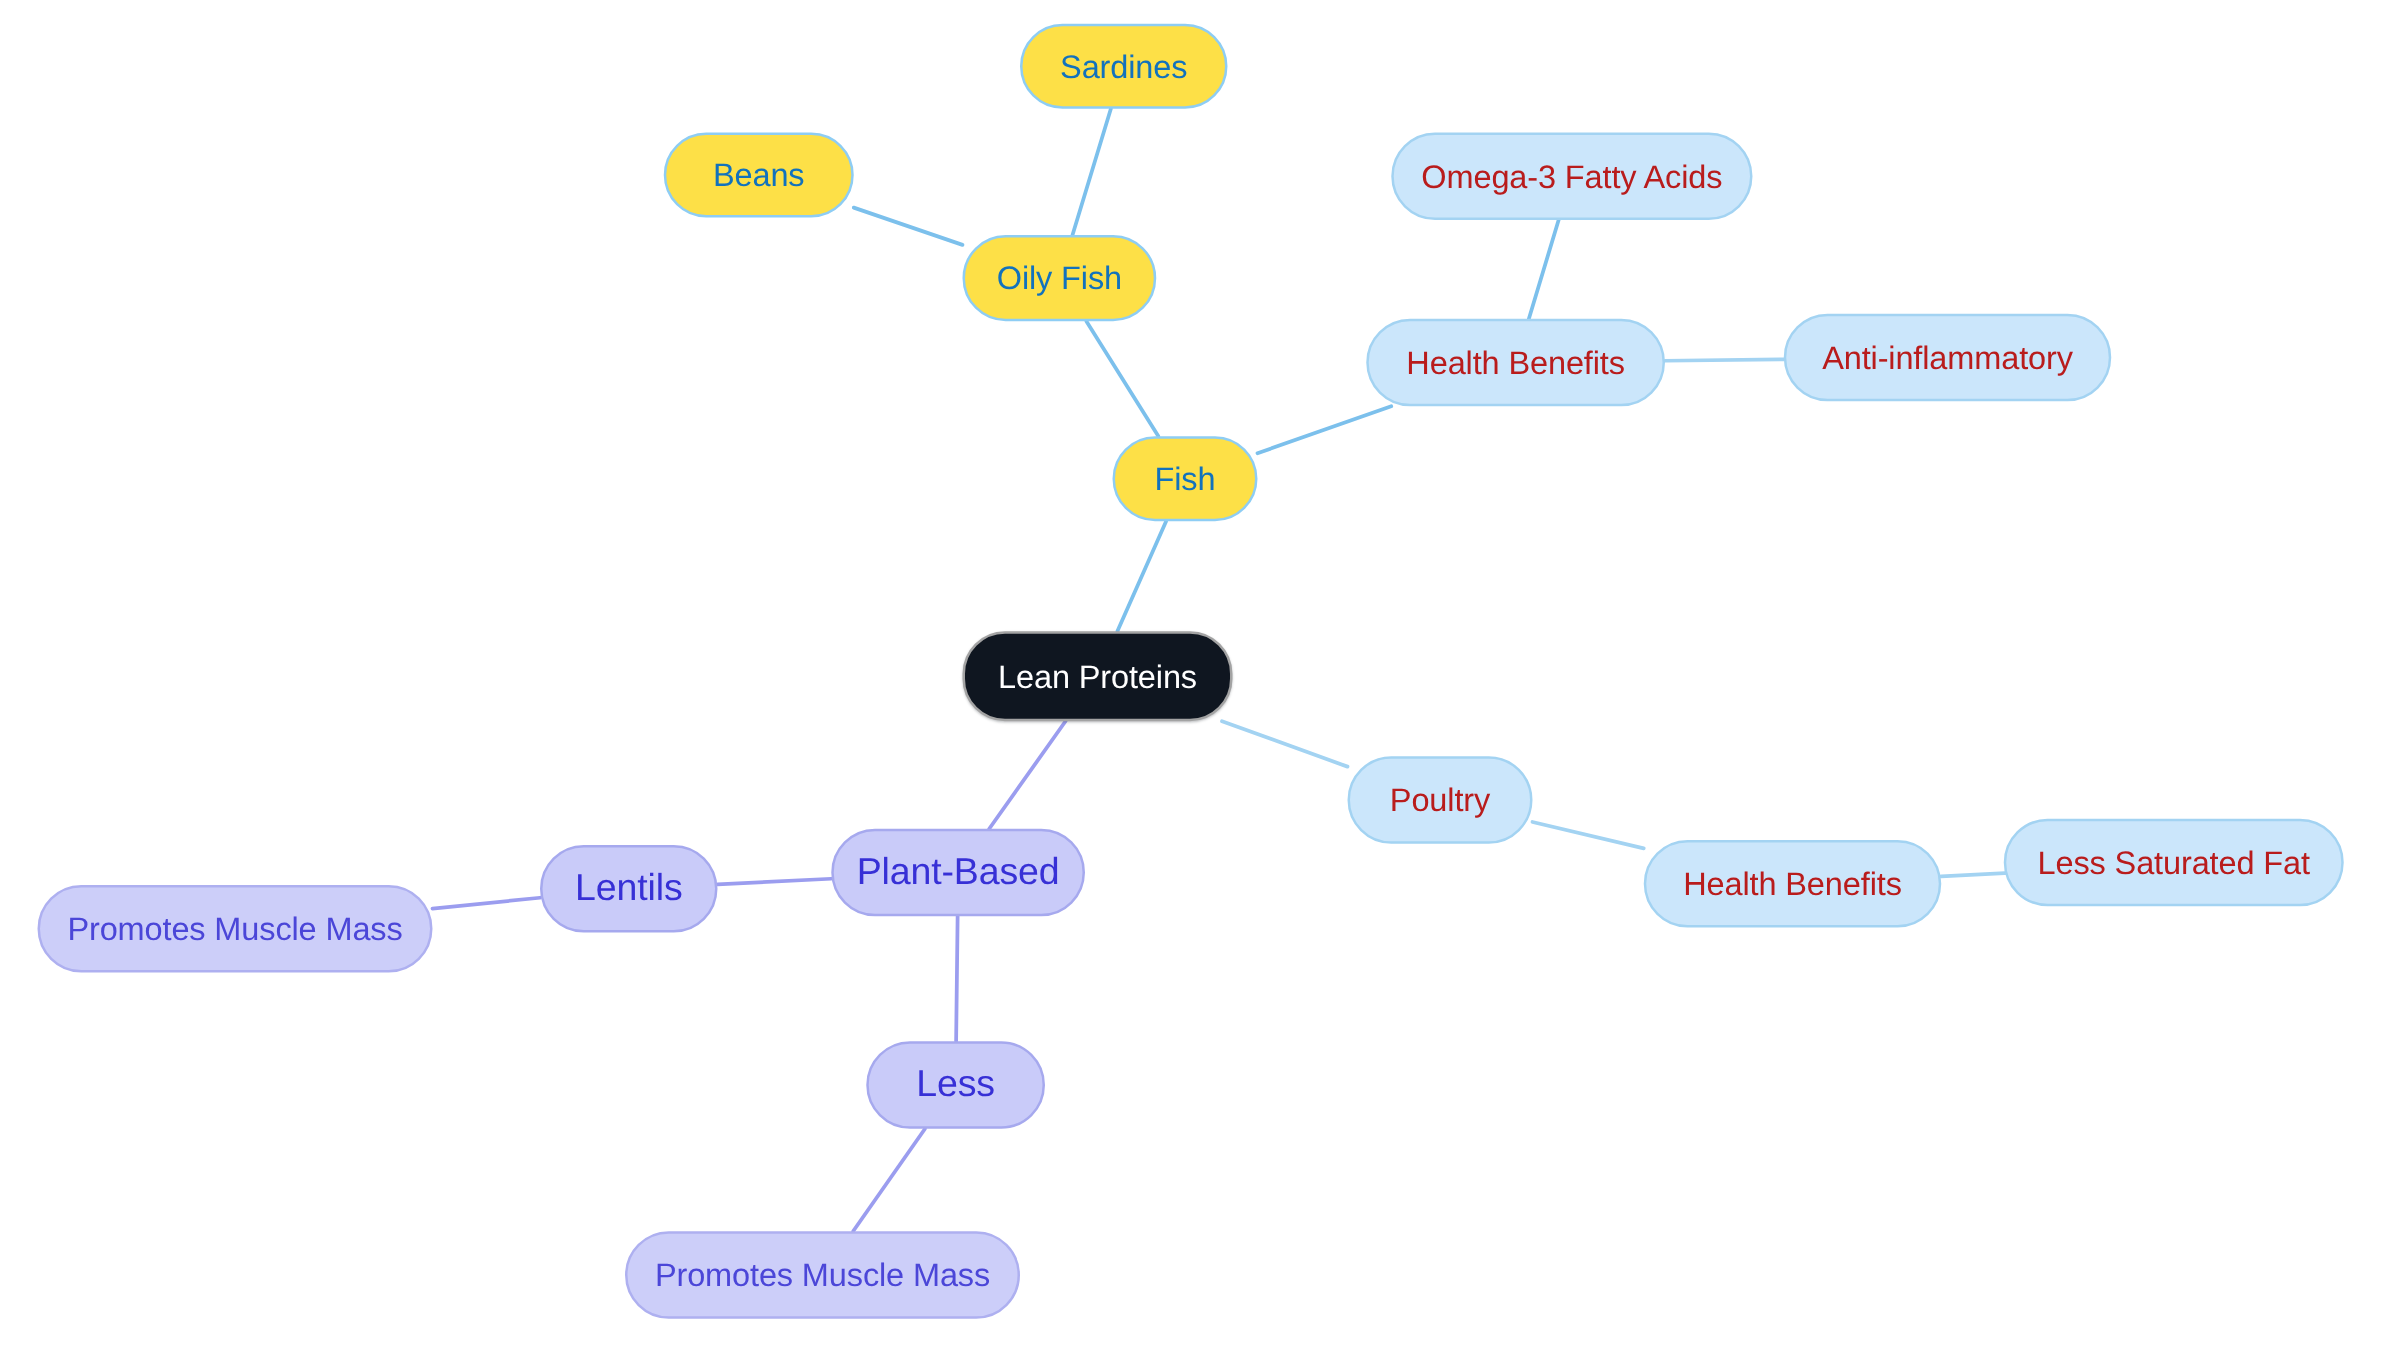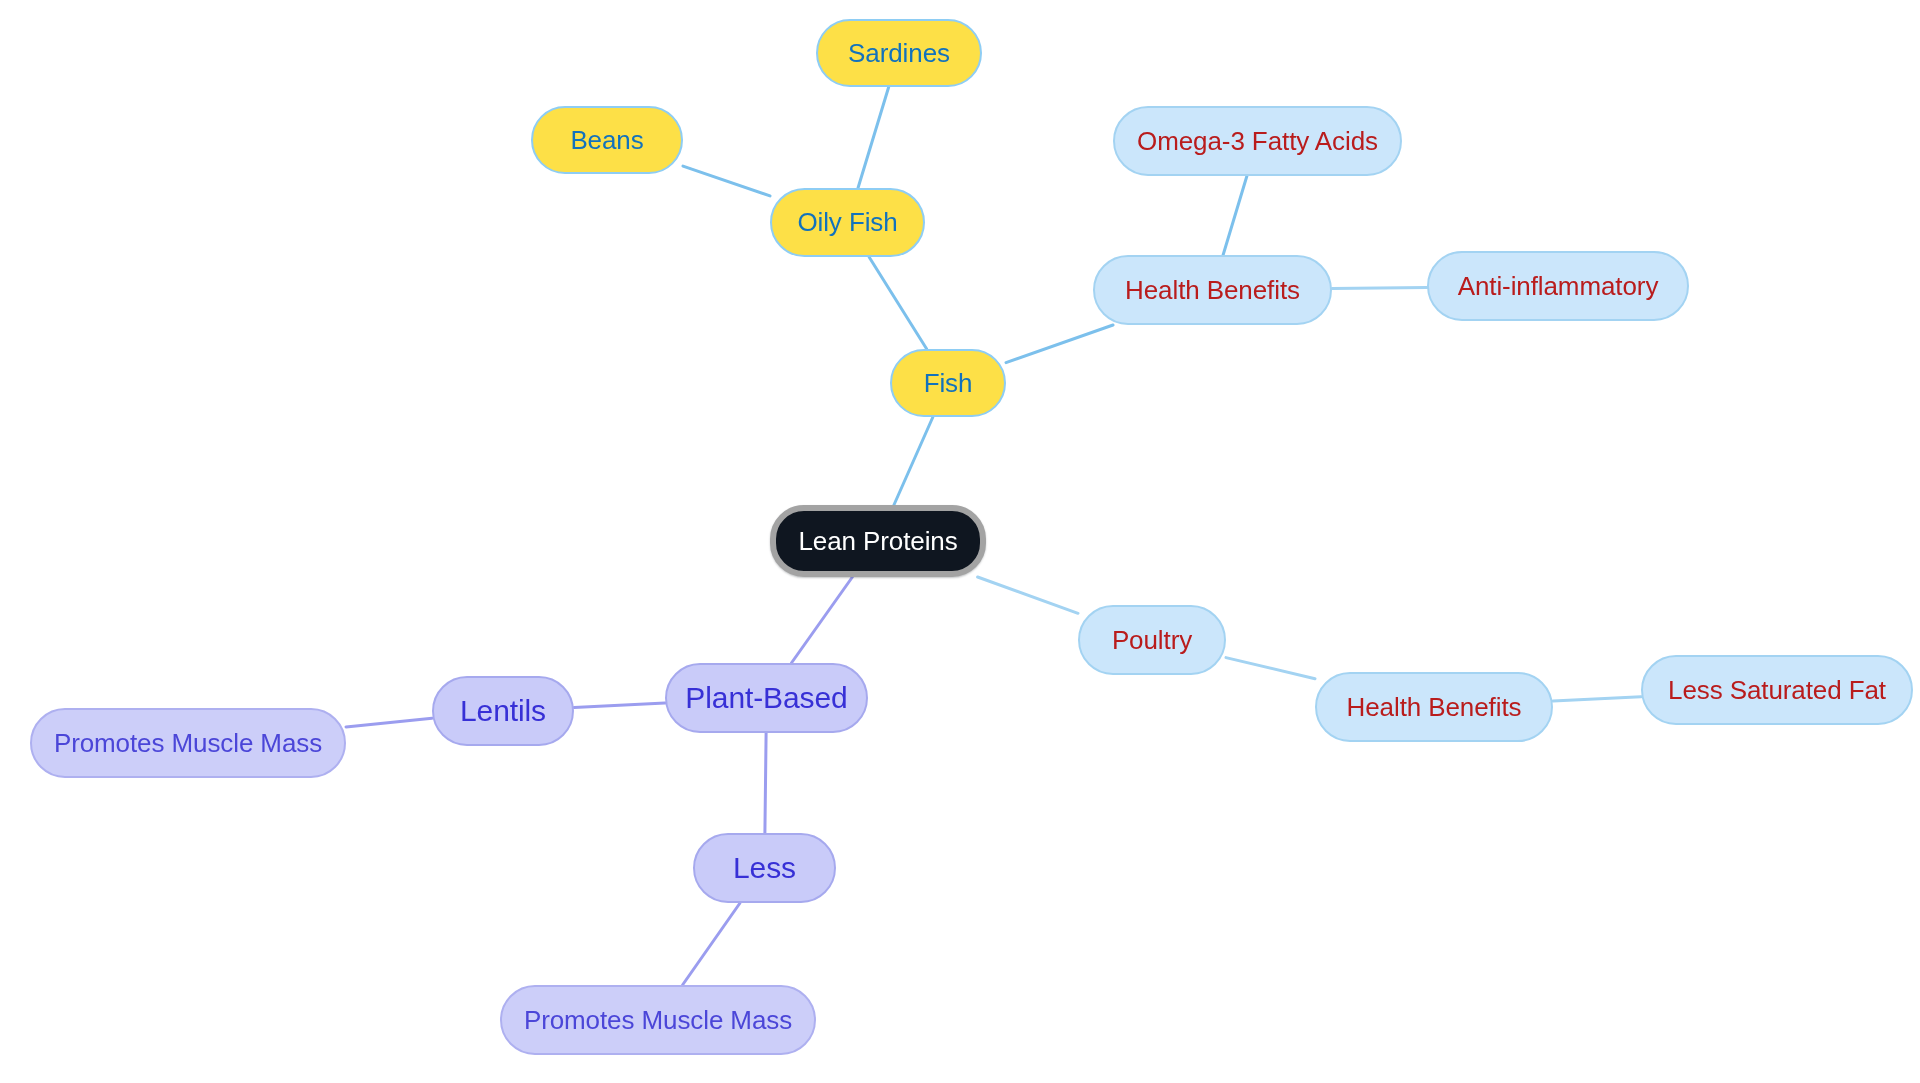--- a/index.html
+++ b/index.html
@@ -35,21 +35,21 @@
     justify-content: center;
     text-align: center;
     border-radius: 999px;
     white-space: nowrap;
     letter-spacing: -0.1px;
     user-select: none;
   }
   .node-root {
     background: #0f1620;
     color: #ffffff;
-    border: 6px solid #a3a3a3;
+    border: 2px solid #a3a3a3;
     font-size: 26px;
     border-radius: 34px;
     box-shadow: 0 1px 2px rgba(15,22,32,0.25);
   }
   .node-blue {
     background: #fde047;
     border: 2px solid #8ecdf4;
     color: #1272bd;
     font-size: 26px;
   }
@@ -117,21 +117,21 @@
       </div>
       <div class="node node-blue-soft" style="left: 1427px; top: 251px; width: 262px; height: 70px;">
         <span>Anti-inflammatory</span>
       </div>
       <div class="node node-blue-soft" style="left: 1078px; top: 605px; width: 148px; height: 70px;">
         <span>Poultry</span>
       </div>
       <div class="node node-blue-soft" style="left: 1315px; top: 672px; width: 238px; height: 70px;">
         <span>Health Benefits</span>
       </div>
-      <div class="node node-blue-soft" style="left: 1641px; top: 655px; width: 272px; height: 70px;">
+      <div class="node node-blue-soft" style="left: 1603px; top: 655px; width: 272px; height: 70px;">
         <span>Less Saturated Fat</span>
       </div>
       <div class="node node-purple" style="left: 665px; top: 663px; width: 203px; height: 70px;">
         <span>Plant-Based</span>
       </div>
       <div class="node node-purple" style="left: 432px; top: 676px; width: 142px; height: 70px;">
         <span>Lentils</span>
       </div>
       <div class="node node-purple-soft" style="left: 30px; top: 708px; width: 316px; height: 70px;">
         <span>Promotes Muscle Mass</span>

